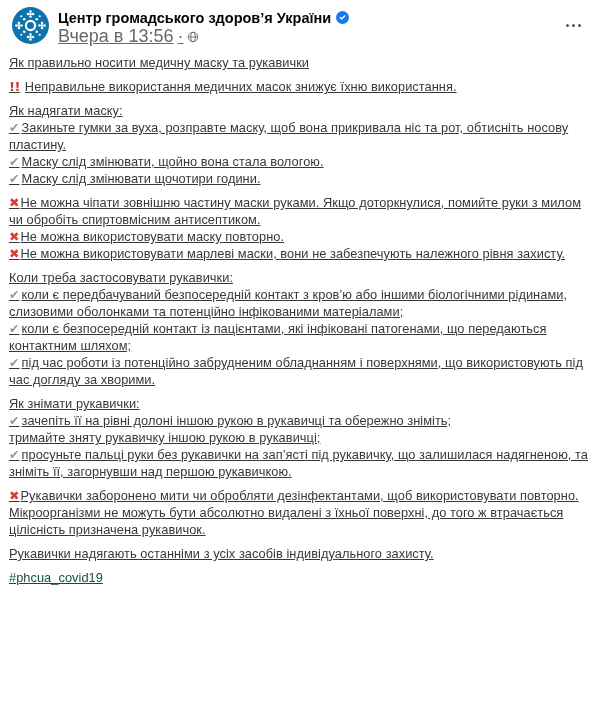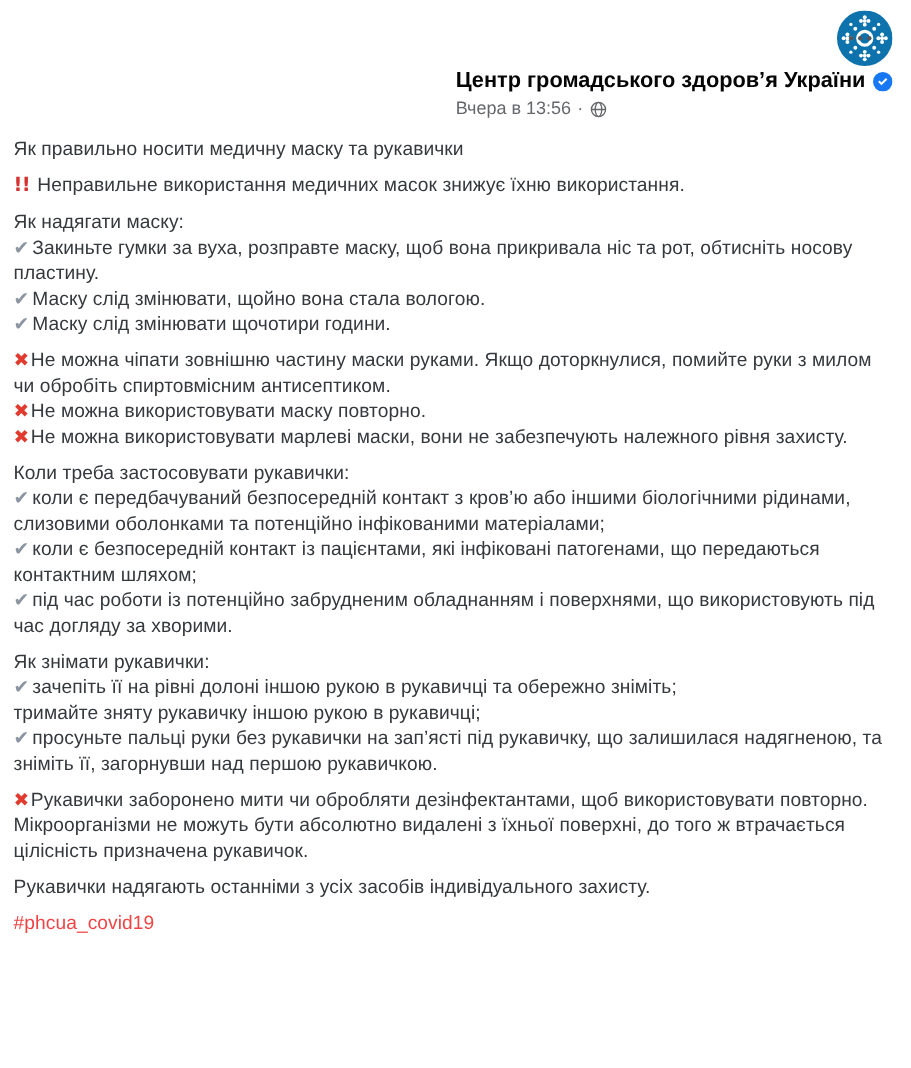--- a/index.html
+++ b/index.html
@@ -8,47 +8,47 @@
     width: 607px; height: 712px;
     background: #ffffff;
     font-family: "Liberation Sans", "DejaVu Sans", sans-serif;
     overflow: hidden;
     position: relative;
     color: #35393d;
   }
   .post-card { width: 607px; height: 712px; background: #fff; }
 
   
-  .header { display: flex; align-items: flex-end; padding: 7px 12px 2px 12px; position: relative; flex-direction: column; }
+  .header { display: flex; align-items: center; padding: 7px 12px 2px 12px; position: relative; }
   .avatar { width: 37px; height: 37px; border-radius: 50%; flex: 0 0 auto; cursor: pointer; }
   .avatar svg { display: block; }
   .header-text { margin-left: 9px; padding-top: 1px; }
   .page-name-row { display: flex; align-items: center; gap: 5px; }
   .page-name { font-size: 14.5px; font-weight: 700; color: #050505; line-height: 18px; cursor: pointer; }
   .verified { display: inline-flex; align-items: center; }
-  .meta-row { display: flex; align-items: center; gap: 4px; font-size: 12px; color: #65676b; margin-top: 2px; line-height: 15px; }
+  .meta-row { display: flex; align-items: center; gap: 4px; font-size: 18px; color: #65676b; margin-top: 2px; line-height: 15px; text-decoration: underline; }
   .meta-sep { color: #65676b; }
   .globe { display: inline-flex; align-items: center; margin-top: 1px; }
   .more-btn { position: absolute; right: 22px; top: 20px; display: flex; gap: 2.5px; padding: 4px; cursor: pointer; }
   .more-btn .d { width: 3.4px; height: 3.4px; border-radius: 50%; background: #53565c; }
 
   
   .post-body {
     padding: 8px 9px 0 9px;
     font-size: 12.8px;
     line-height: 17px;
     color: #35393d;
     letter-spacing: 0.05px;
   }
-  .paragraph { margin: 0 0 7px 0; }
+  .paragraph { margin: 0 0 7px 0; text-decoration: underline; }
   .inline-icon { display: inline; font-family: "DejaVu Sans", sans-serif; }
   .icon-check { color: #8b95a1; margin-right: 2px; font-size: 12.5px; }
   .icon-cross { color: #e13b30; margin-right: 1px; font-weight: 700; font-size: 12.5px; }
   .icon-bangbang { color: #d5332e; font-weight: 800; margin-right: 5px; letter-spacing: -0.5px; font-size: 13px; }
-  .hashtag { color: #ef4444; text-decoration: none; cursor: pointer; }
+  .hashtag { color: #14532d; text-decoration: none; cursor: pointer; }
 </style>
 </head>
 <body>
 
 <div class="post-card">
 
   <div class="header">
     <div class="avatar">
       <svg width="37" height="37" viewBox="0 0 40 40">
         <circle cx="20" cy="20" r="20" fill="#0e73ad"></circle>

